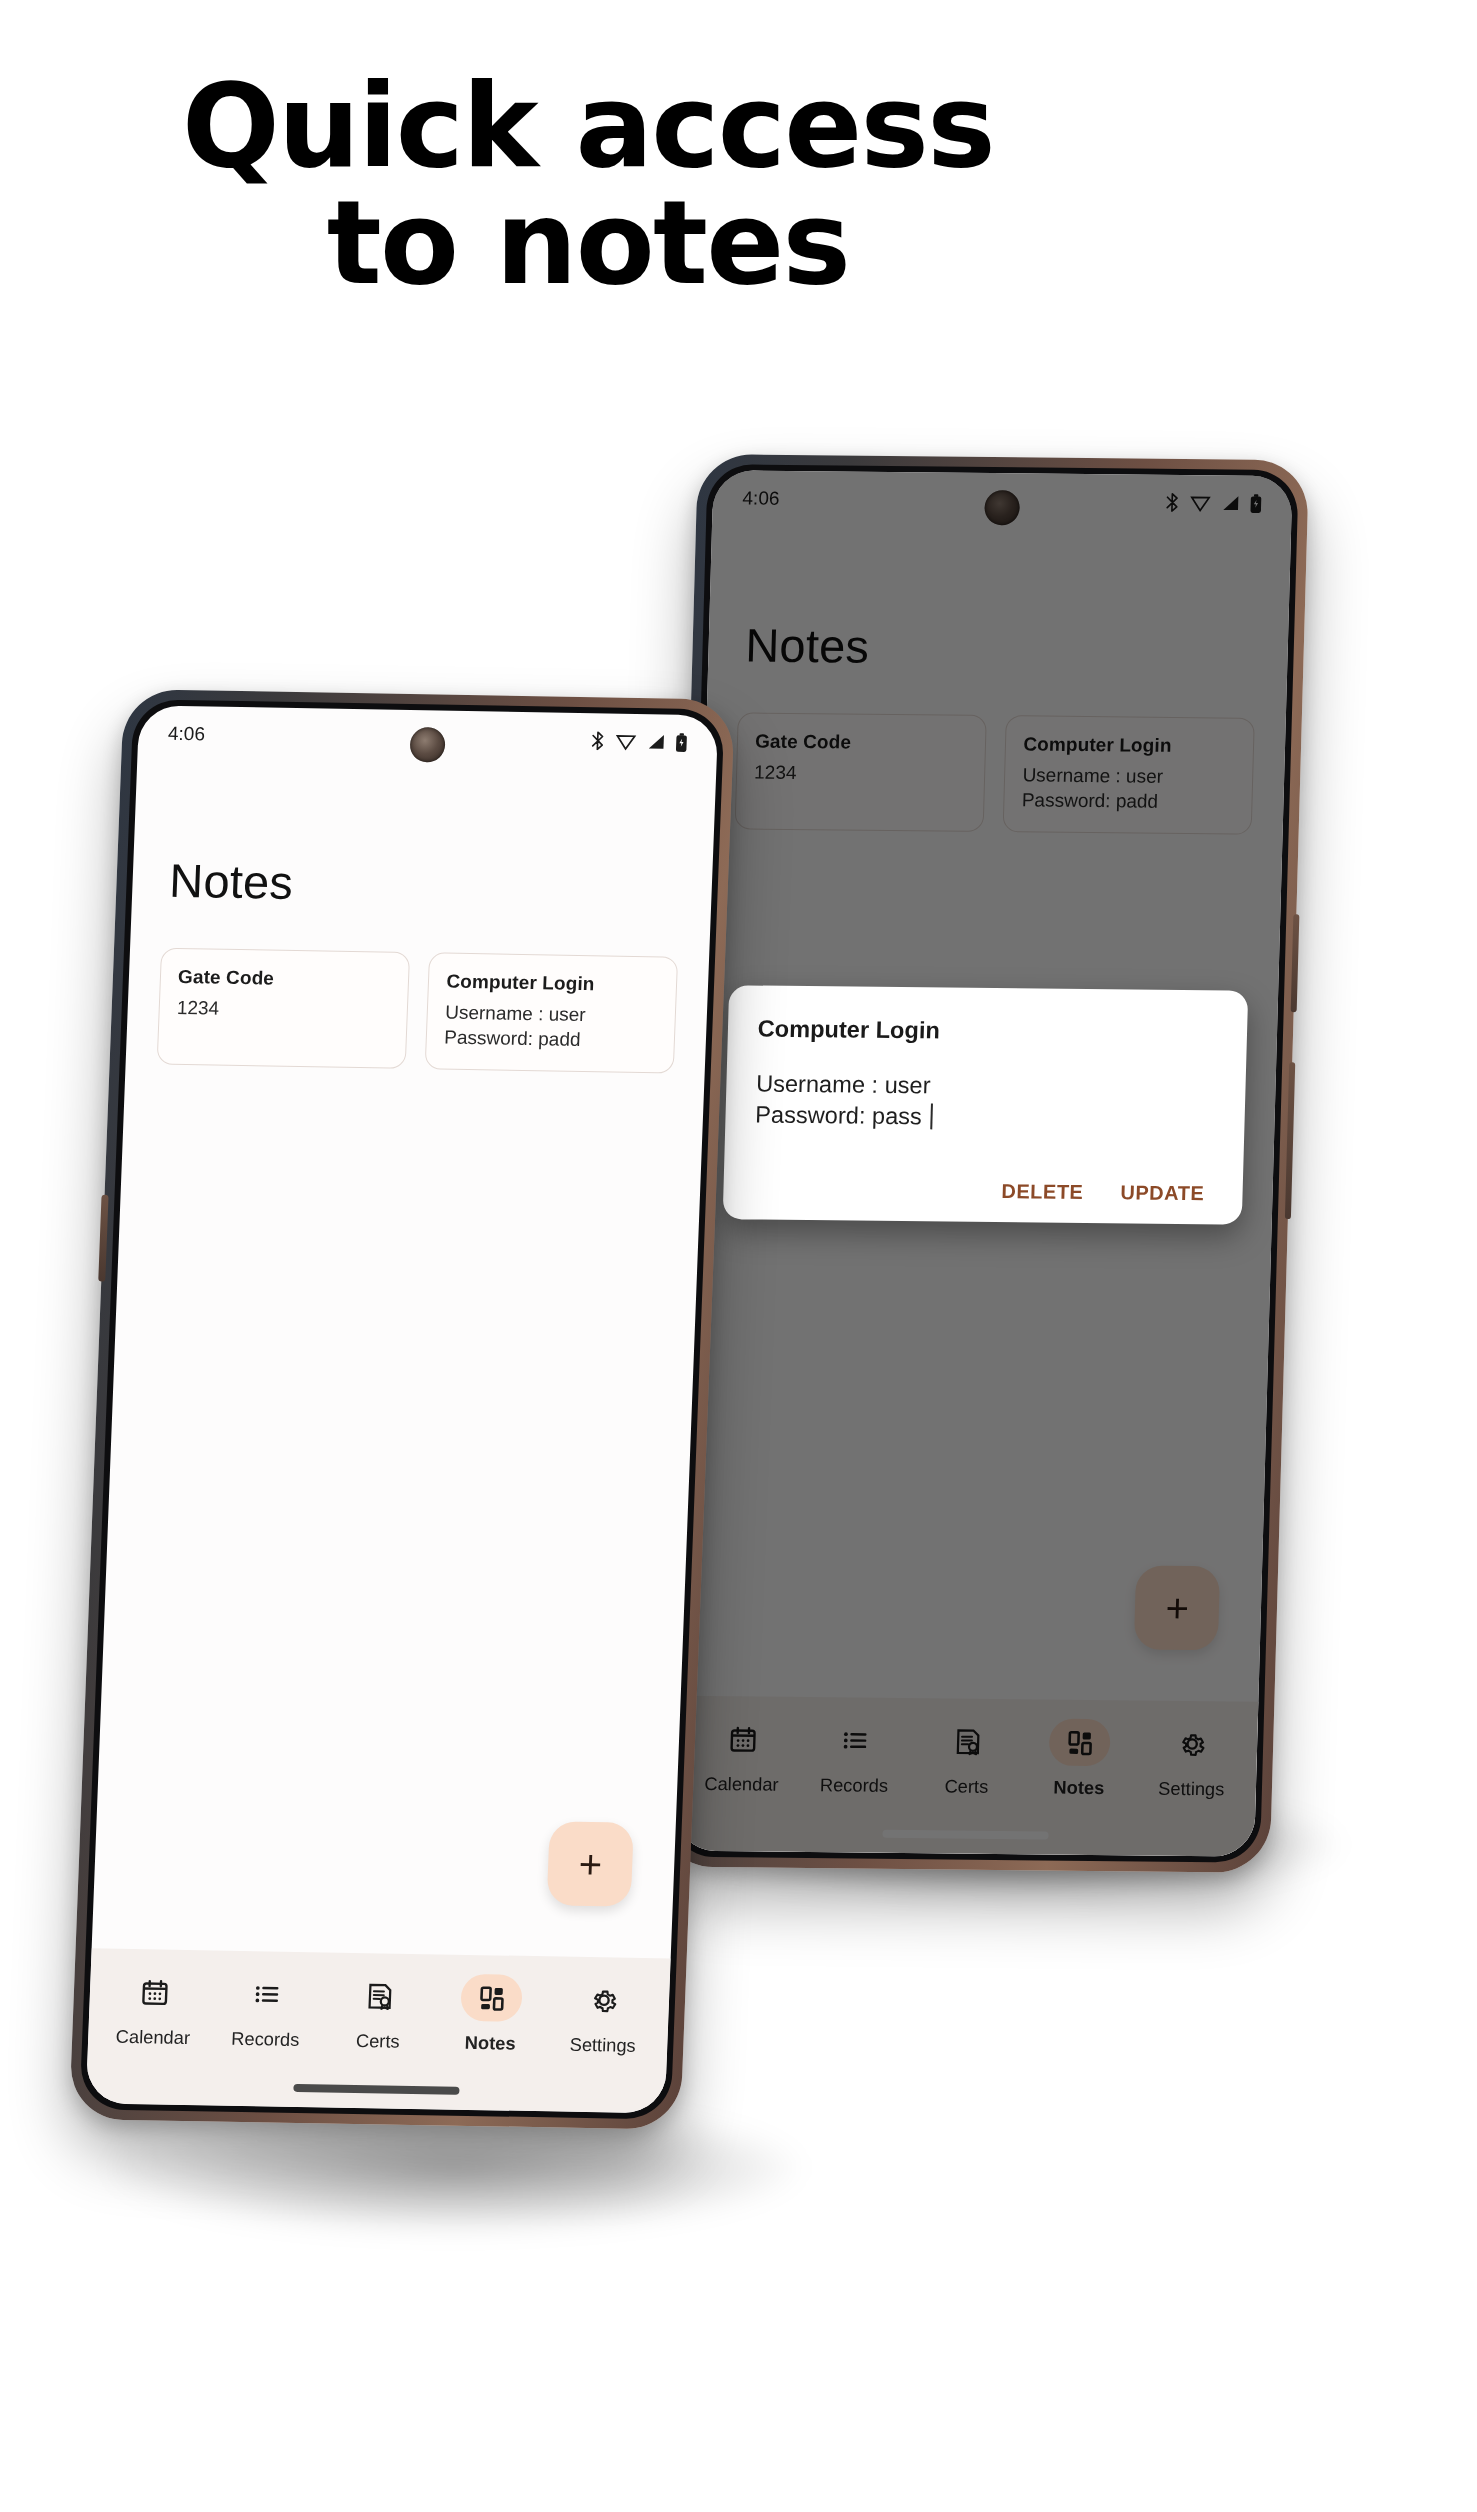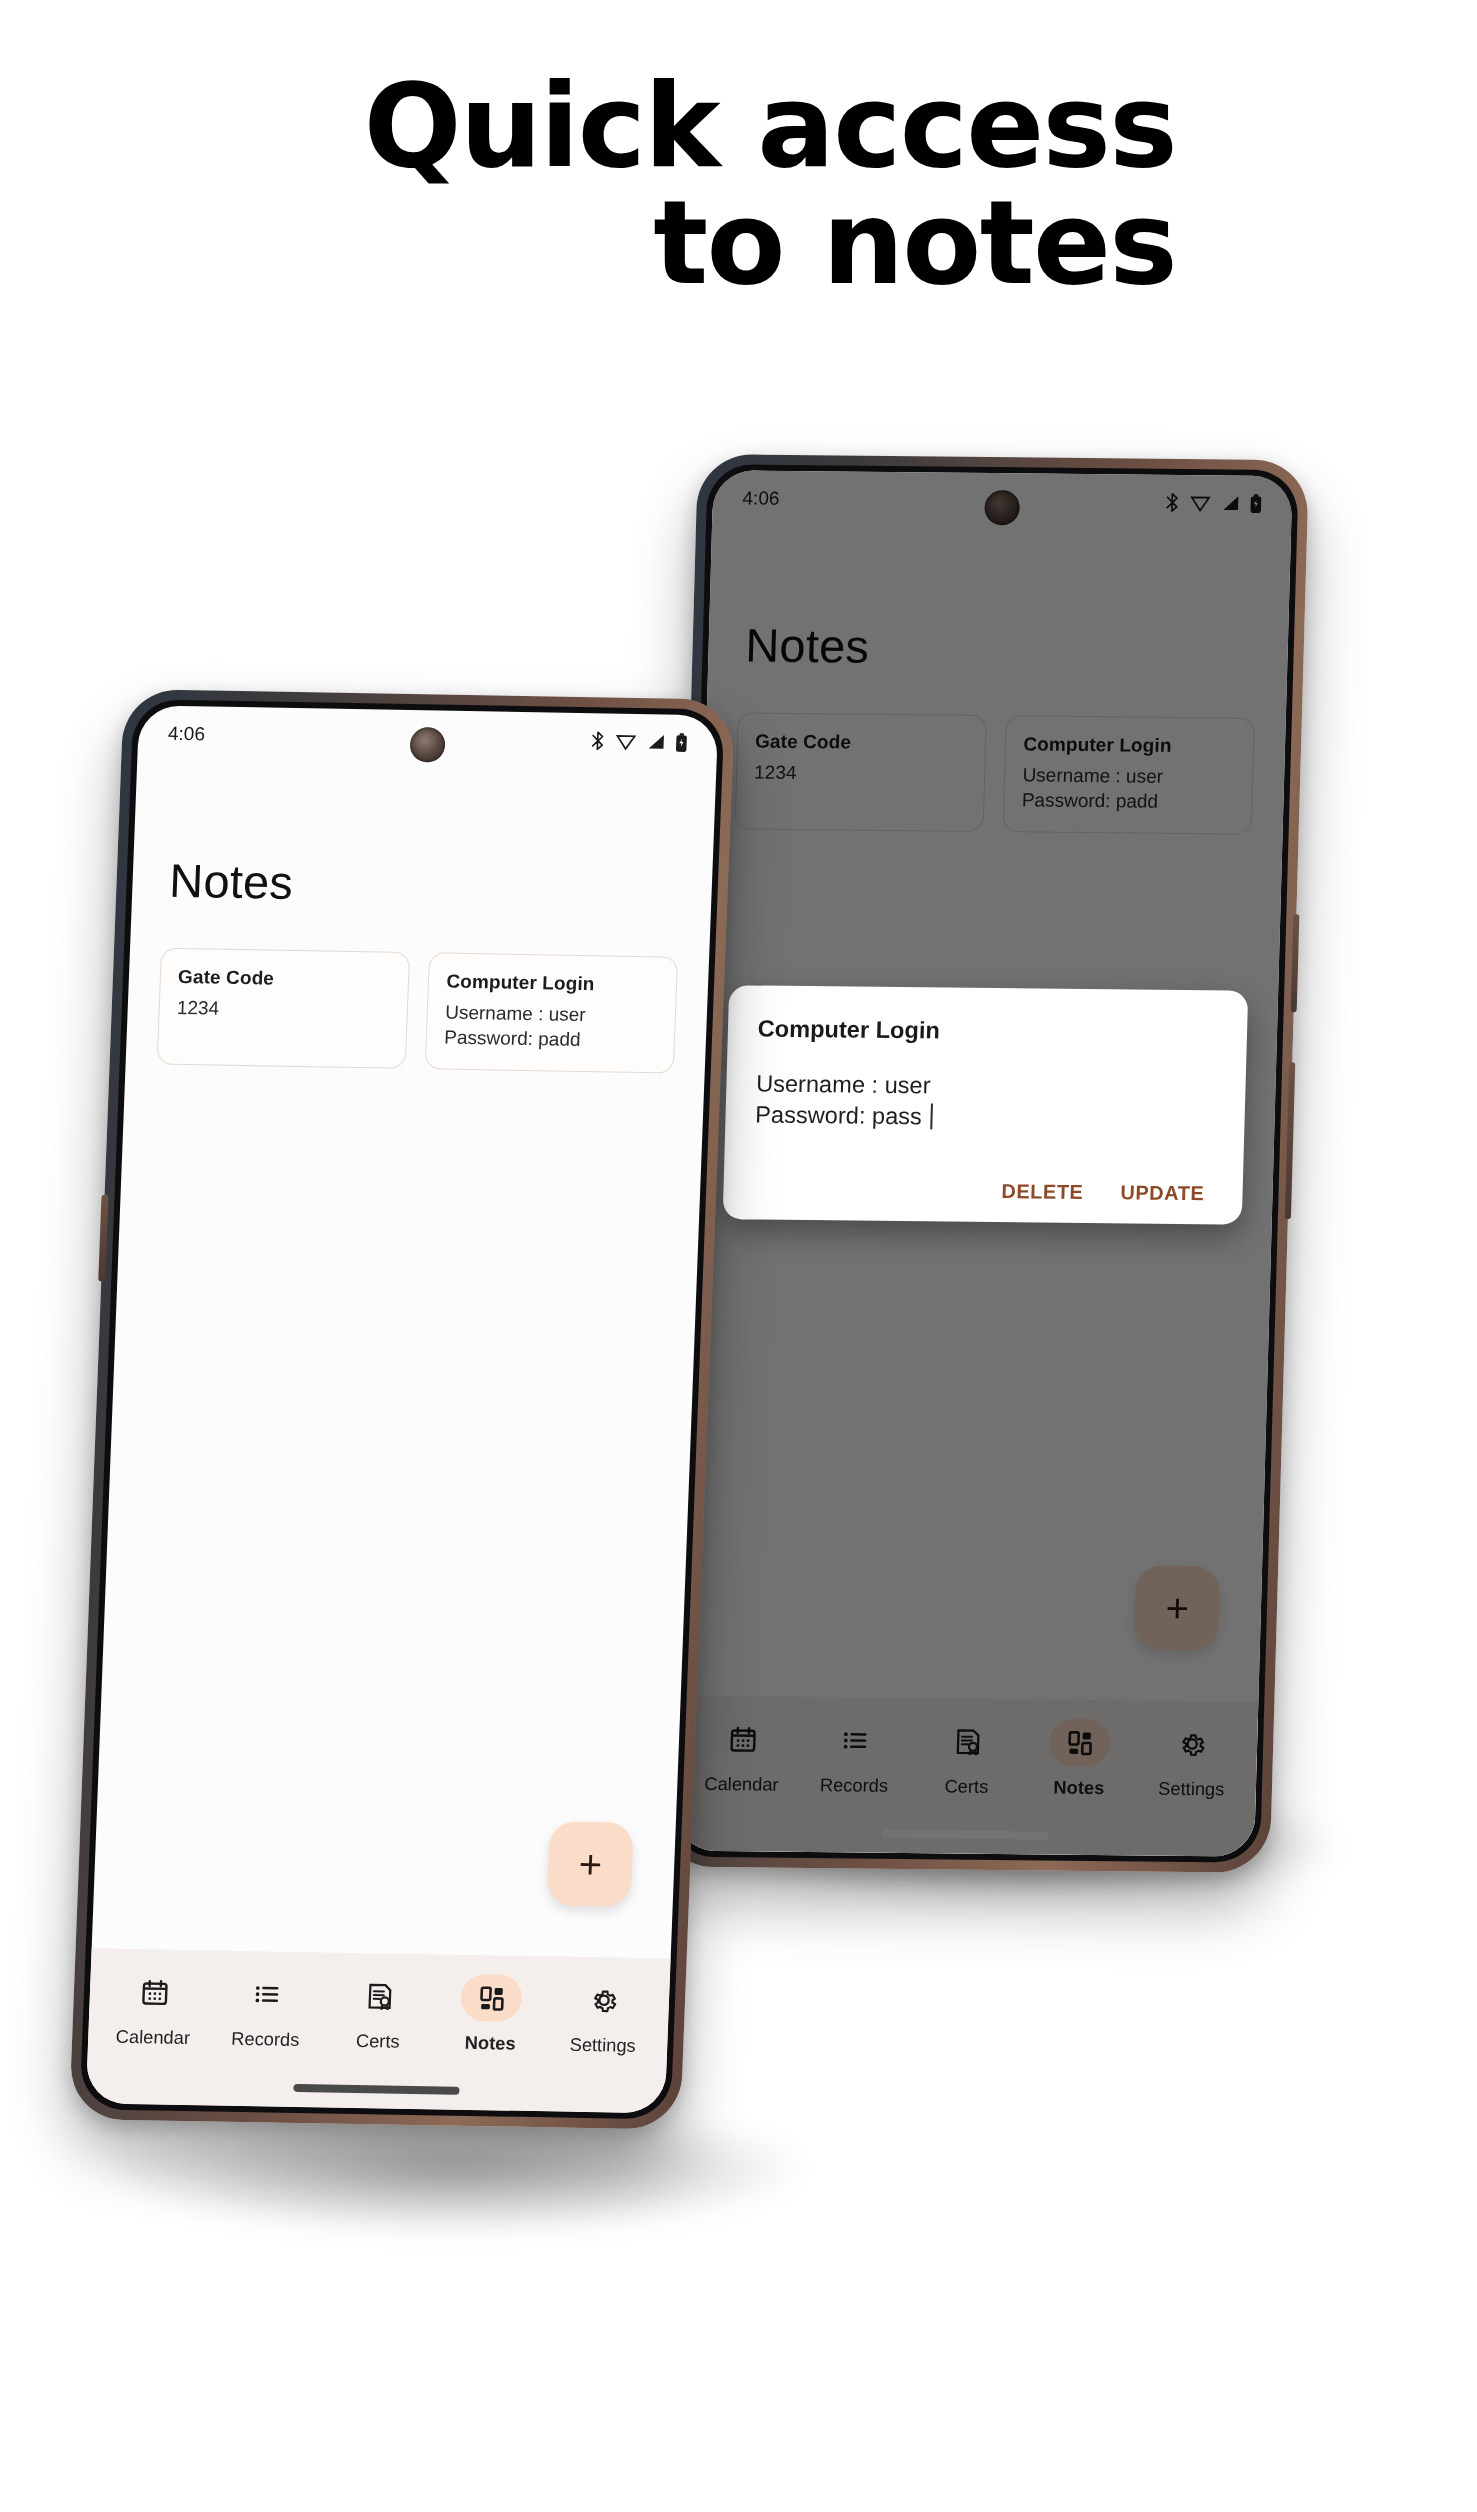--- a/index.html
+++ b/index.html
@@ -7,21 +7,21 @@
     width: 1478px; height: 2512px;
     background: #ffffff;
     font-family: "Liberation Sans", sans-serif;
     overflow: hidden;
   }
   #stage { position: relative; width: 1478px; height: 2512px; background: #fff; }
 
   
   .headline {
     position: absolute; left: 0; top: 68px; width: 1176px;
-    text-align: right;
+    text-align: center;
     font-family: "DejaVu Sans", sans-serif;
     font-weight: 700;
     font-size: 115px;
     line-height: 1.02;
     letter-spacing: -1.7px;
     color: #000;
   }
   .headline .l2 { display: block; }
 
   

